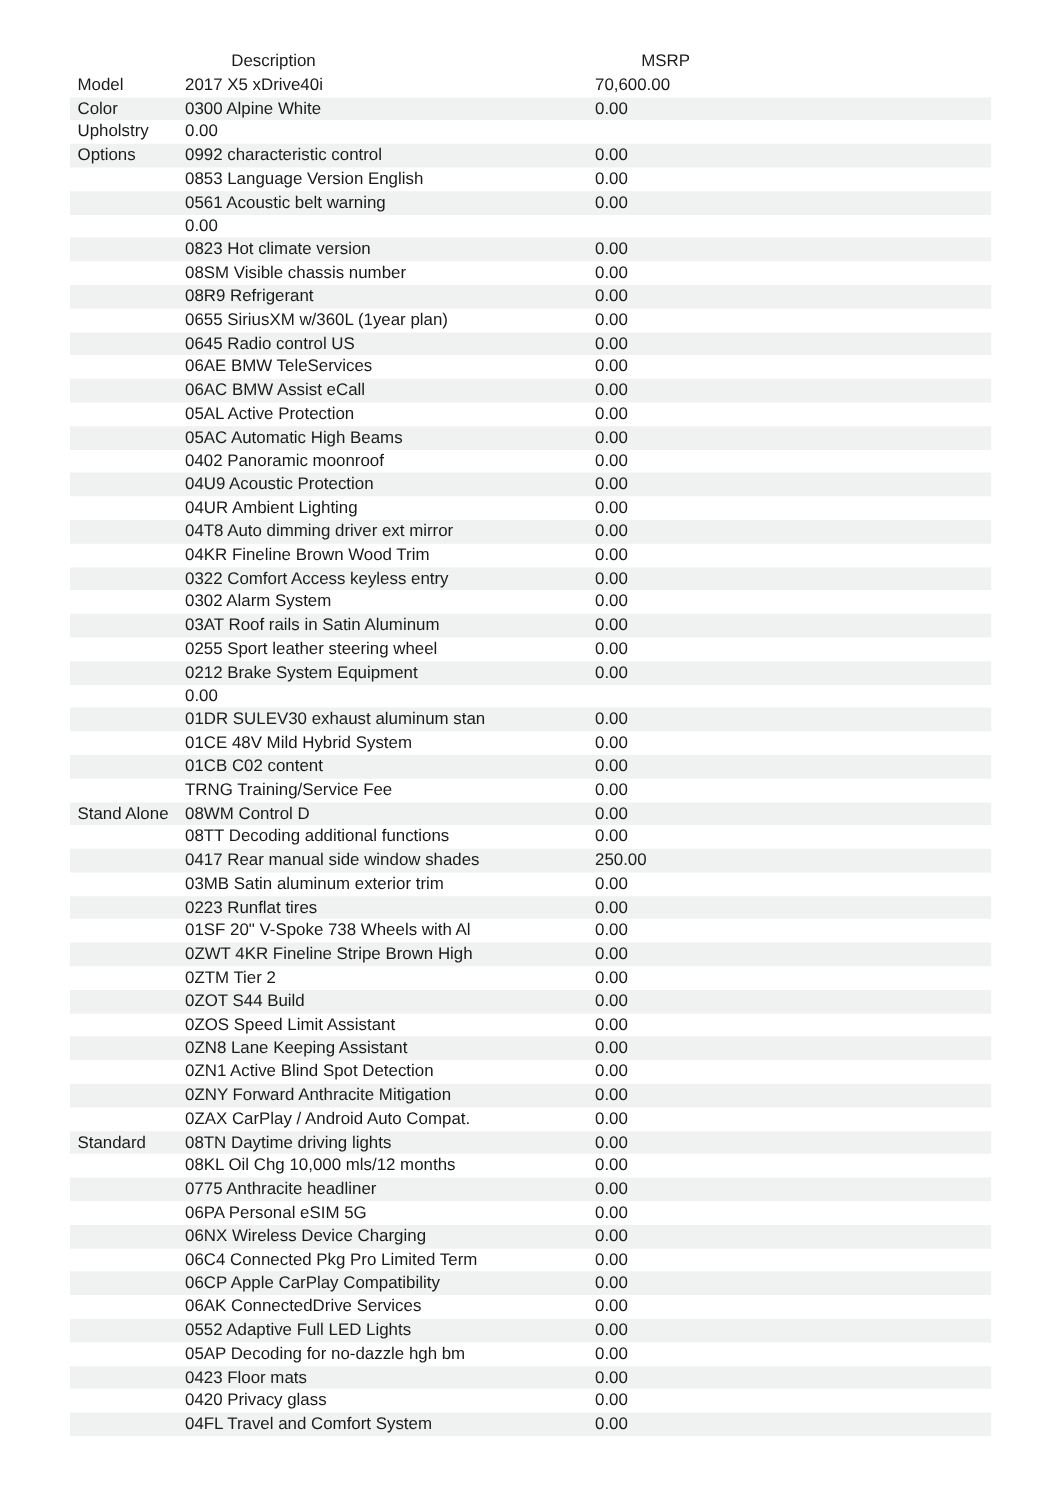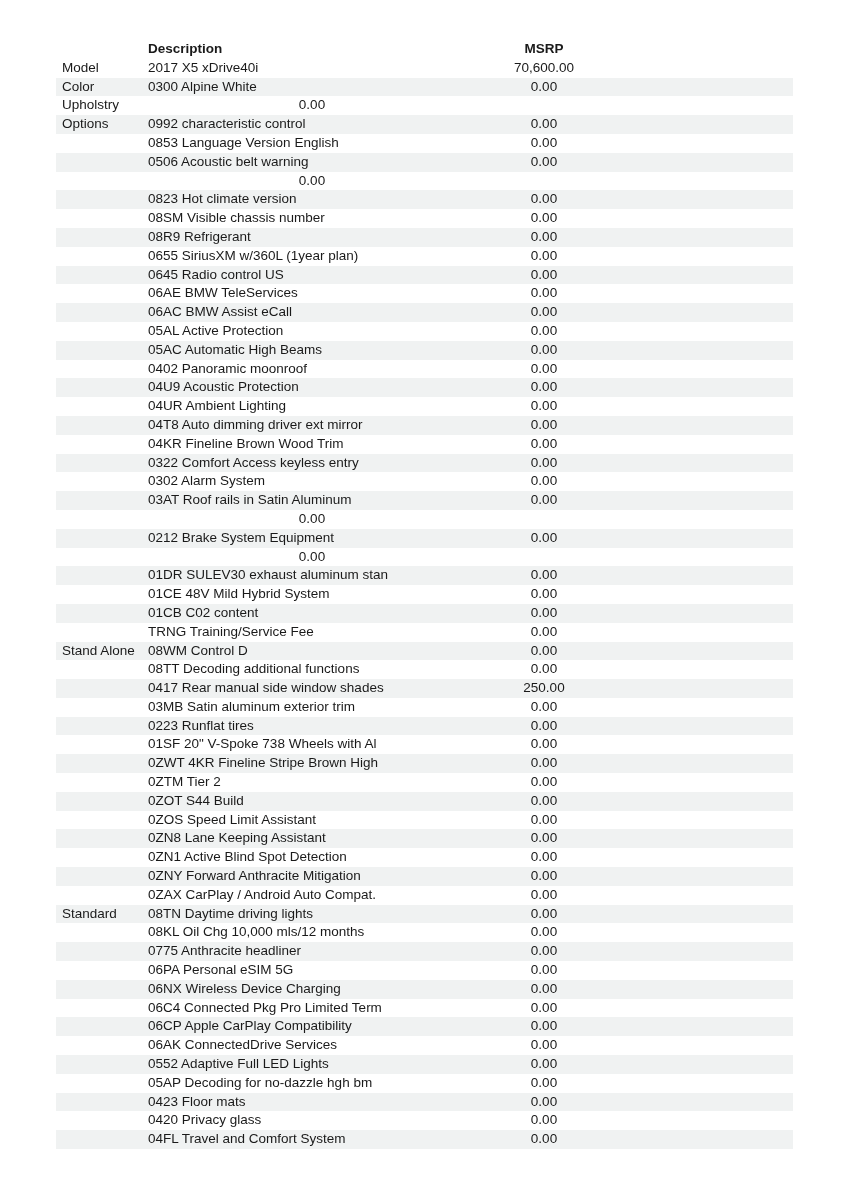--- a/index.html
+++ b/index.html
@@ -27,27 +27,27 @@
   .row {
     display: grid;
     grid-template-columns: 92px 328px 136px 181px;
     height: 18.8px;
     line-height: 18.8px;
     font-size: 13.5px;
   }
   .row.striped {
     background: var(--stripe);
   }
-  .header-row .cell { font-weight: bold; }
+  .header-row .cell { font-weight: normal; margin-left: 37px; }
   .cell {
     white-space: nowrap;
     overflow: visible;
   }
   .cell.cat { padding-left: 6px; }
-  .cell.msrp { text-align: center; }
+  .cell.msrp { text-align: left; }
   .cell.spacer { }
 </style>
 </head>
 <body>
 
 <div class="sheet">
   <div class="row header-row">
     <div class="cell cat"></div>
     <div class="cell desc">Description</div>
     <div class="cell msrp">MSRP</div>
@@ -77,21 +77,21 @@
     <div class="cell spacer"></div>
   </div>
     <div class="row">
     <div class="cell cat"></div>
     <div class="cell desc">0853 Language Version English</div>
     <div class="cell msrp">0.00</div>
     <div class="cell spacer"></div>
   </div>
     <div class="row striped">
     <div class="cell cat"></div>
-    <div class="cell desc">0506 Acoustic belt warning</div>
+    <div class="cell desc">0561 Acoustic belt warning</div>
     <div class="cell msrp">0.00</div>
     <div class="cell spacer"></div>
   </div>
     <div class="row">
     <div class="cell cat"></div>
     <div class="cell msrp">0.00</div>
     <div class="cell spacer"></div>
   </div>
     <div class="row striped">
     <div class="cell cat"></div>
@@ -190,20 +190,21 @@
     <div class="cell spacer"></div>
   </div>
     <div class="row striped">
     <div class="cell cat"></div>
     <div class="cell desc">03AT Roof rails in Satin Aluminum</div>
     <div class="cell msrp">0.00</div>
     <div class="cell spacer"></div>
   </div>
     <div class="row">
     <div class="cell cat"></div>
+    <div class="cell desc">0255 Sport leather steering wheel</div>
     <div class="cell msrp">0.00</div>
     <div class="cell spacer"></div>
   </div>
     <div class="row striped">
     <div class="cell cat"></div>
     <div class="cell desc">0212 Brake System Equipment</div>
     <div class="cell msrp">0.00</div>
     <div class="cell spacer"></div>
   </div>
     <div class="row">

